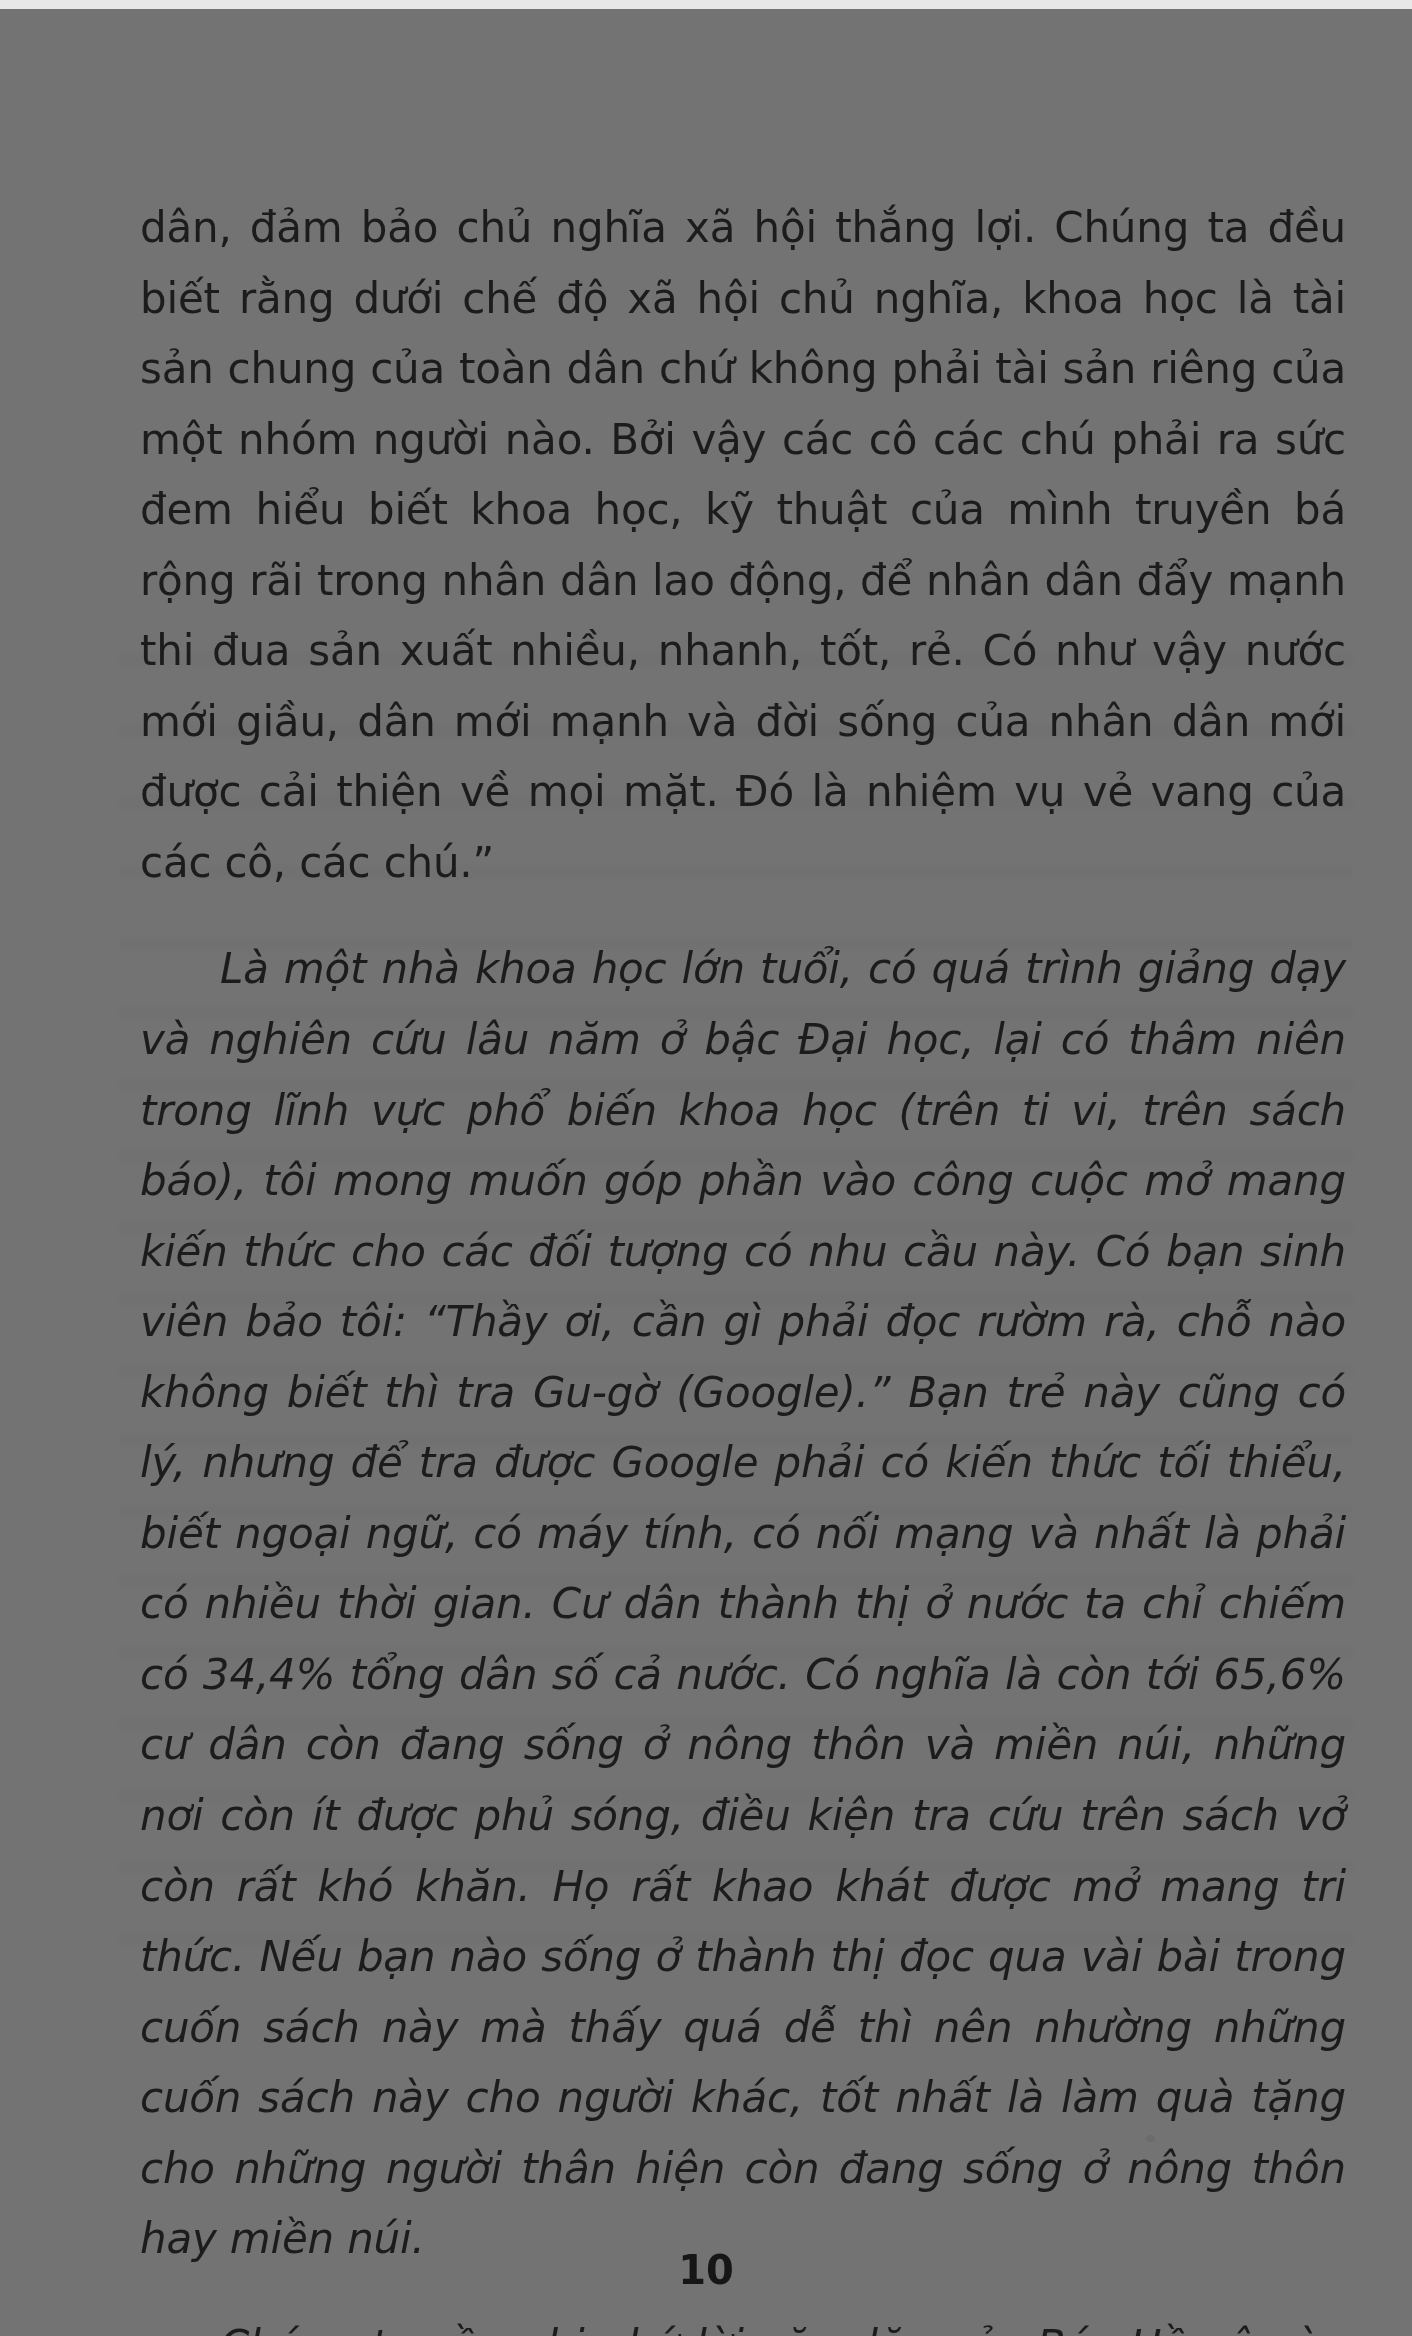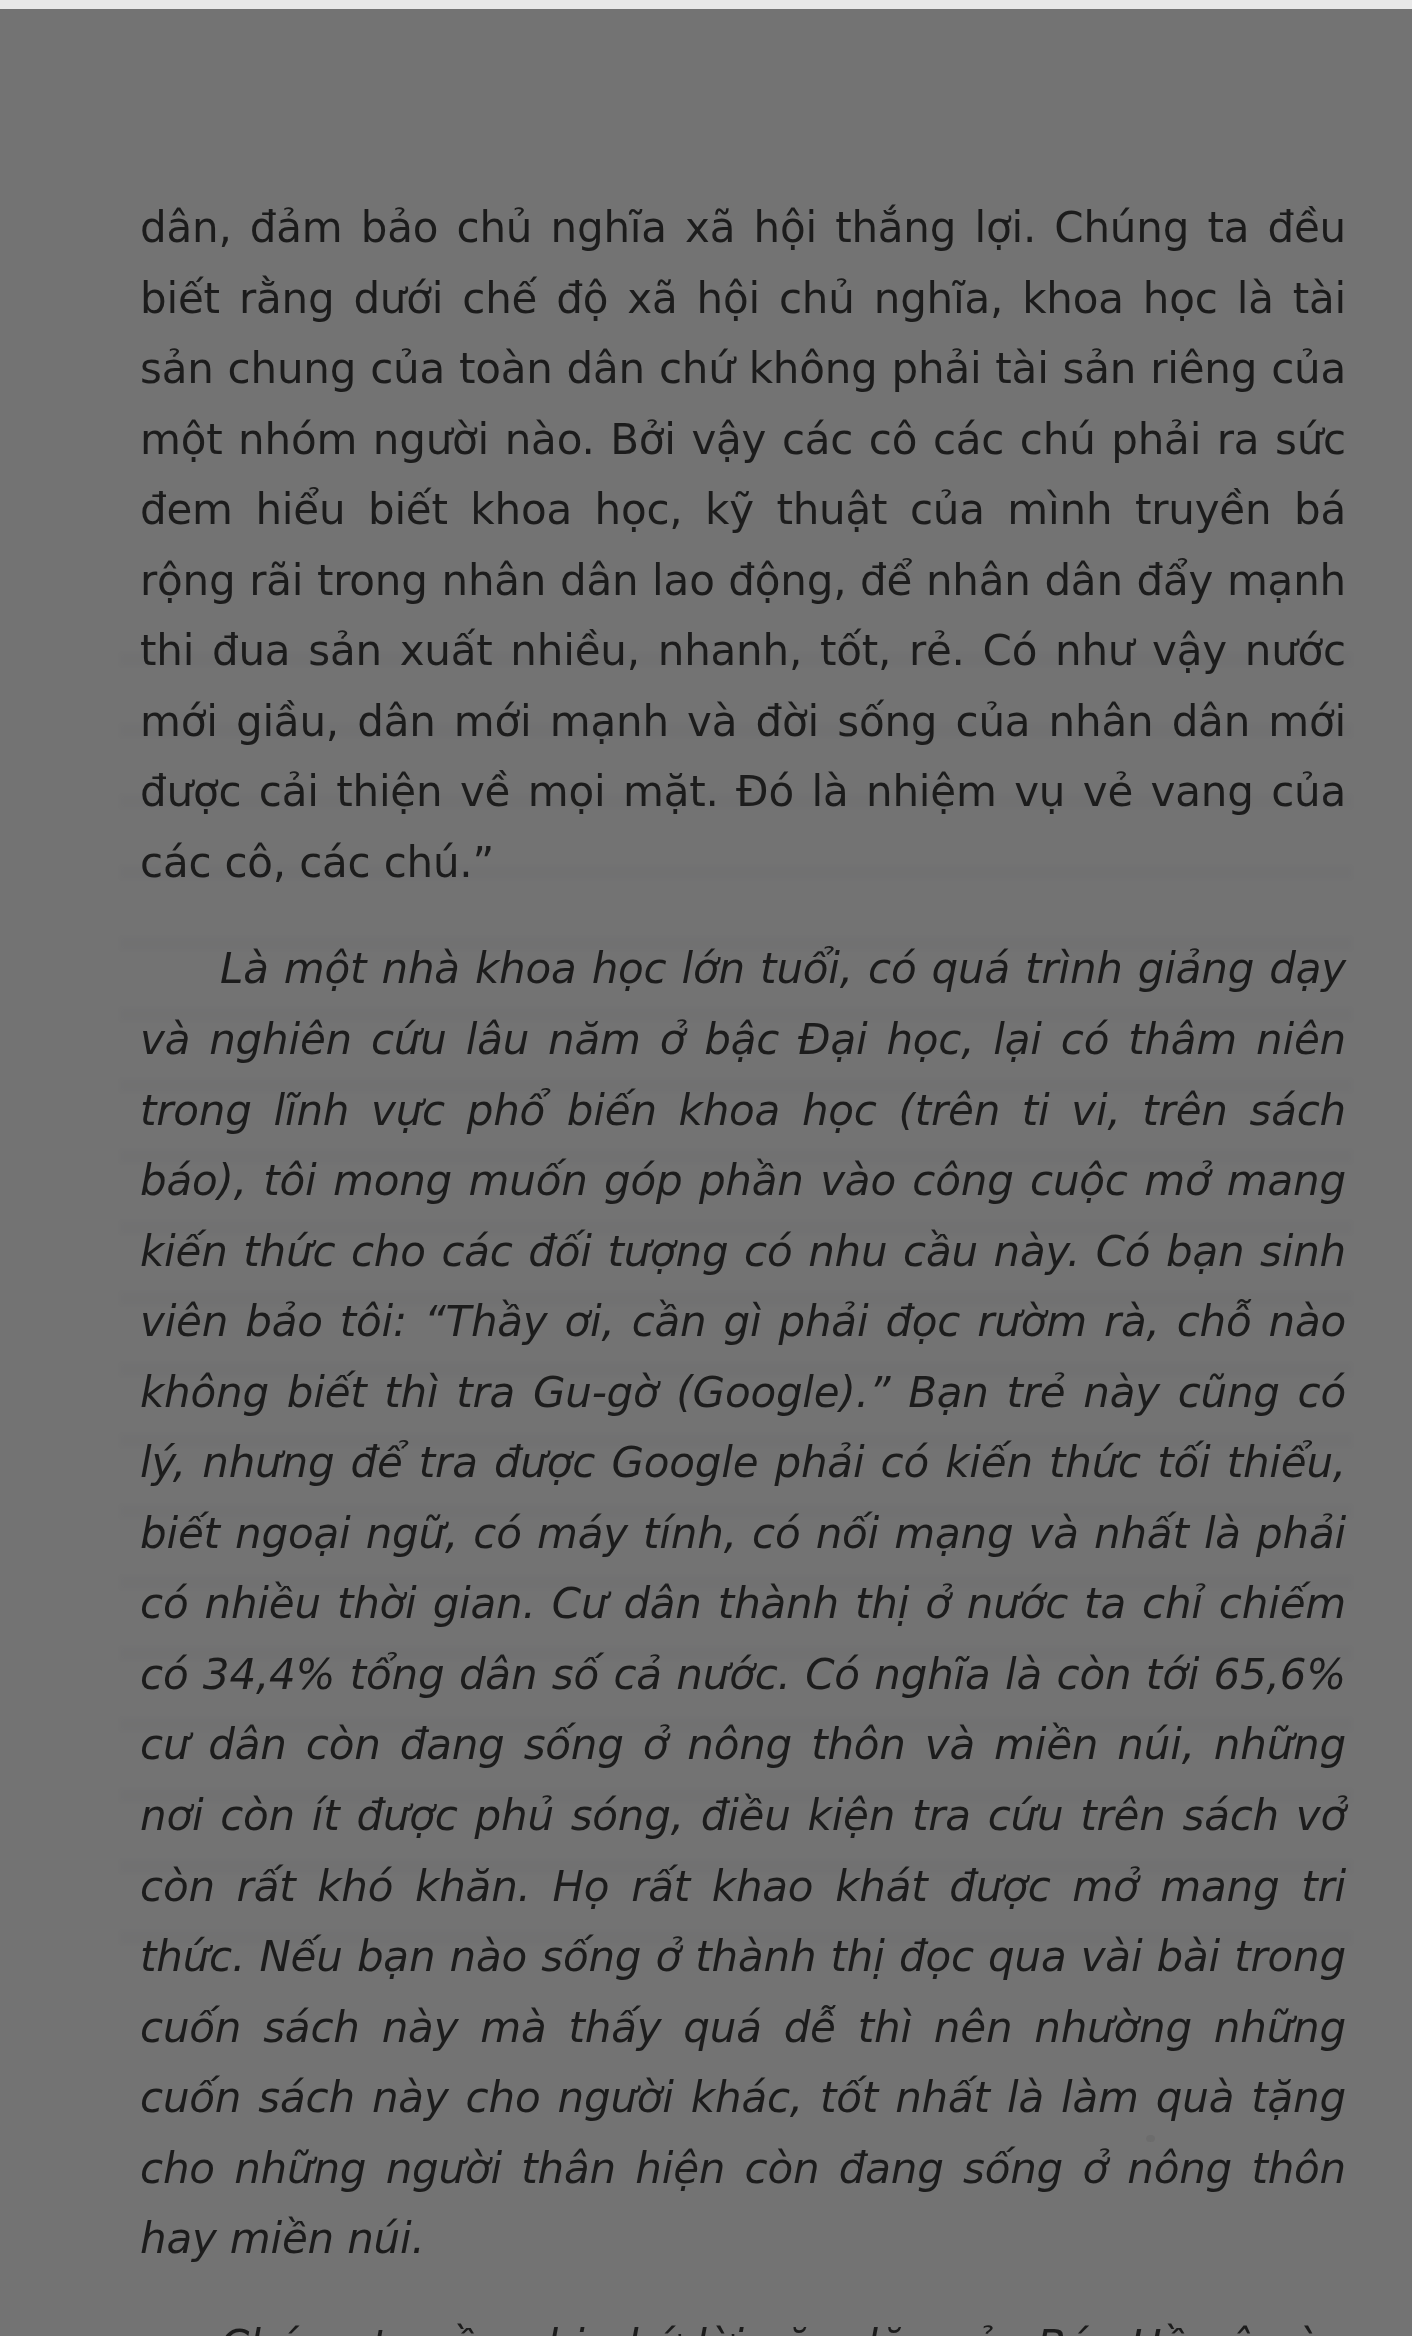--- a/index.html
+++ b/index.html
@@ -91,14 +91,15 @@
 
     <p class="indent">
       <span>Chúng ta cần ghi nhớ lời căn dặn của Bác Hồ vô vàn kính yêu:</span>
       
     </p>
 
   </div>
 
   <div class="speck"></div>
 
+  <div class="page-number">10</div>
 
 </div>
 
 </body></html>

